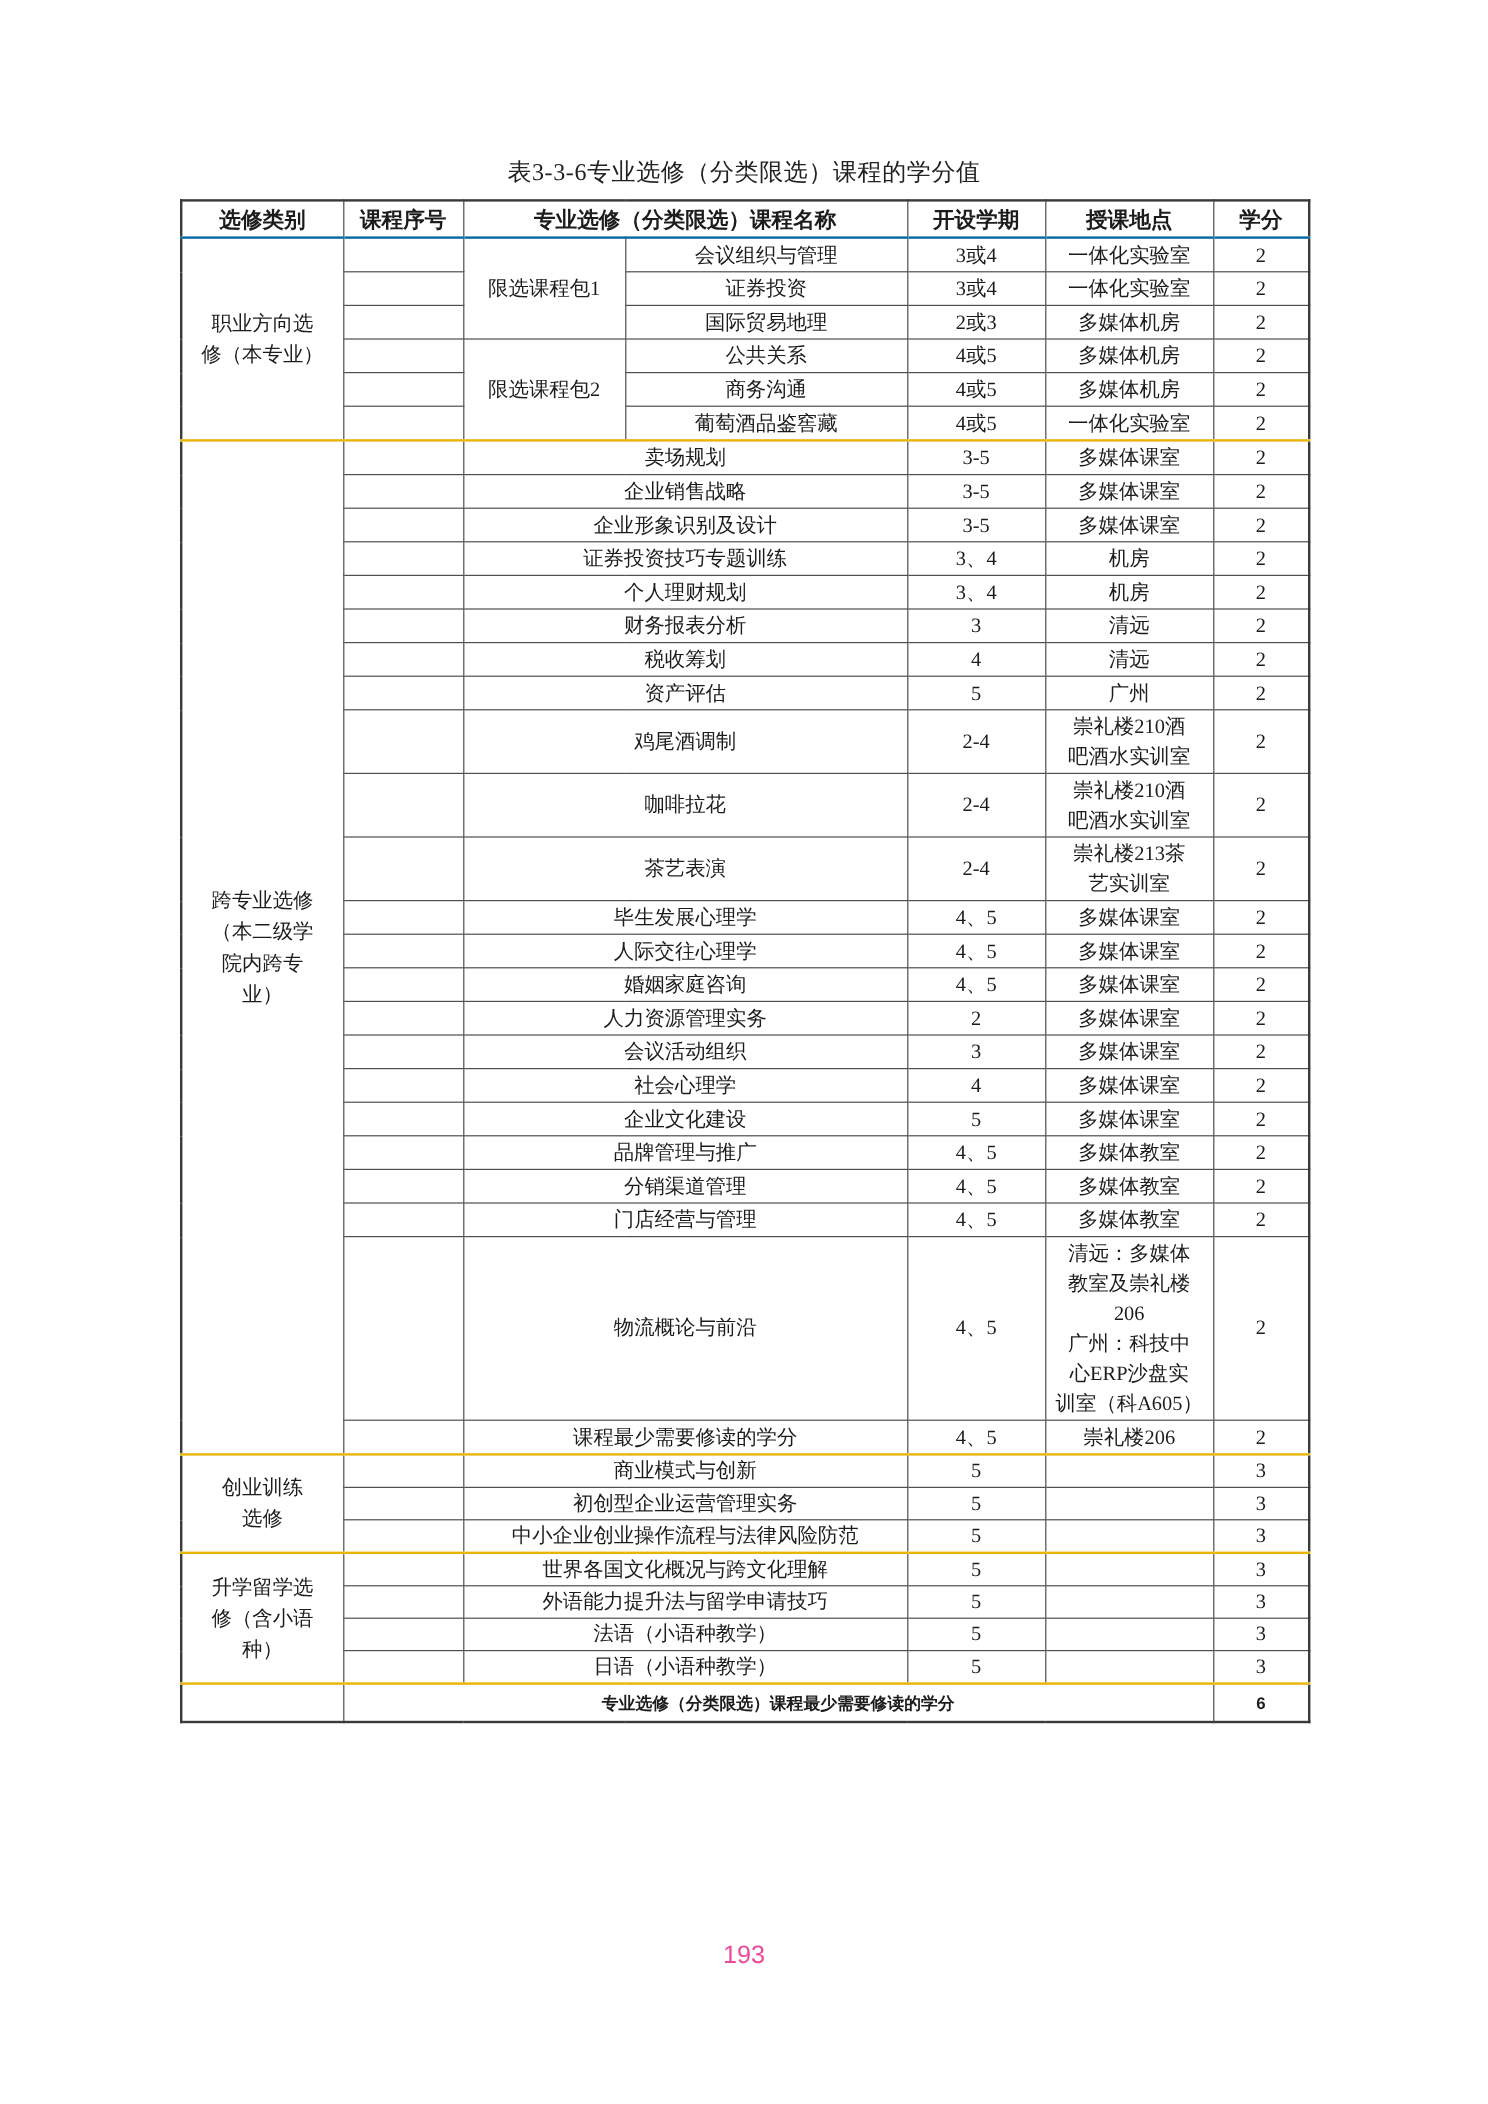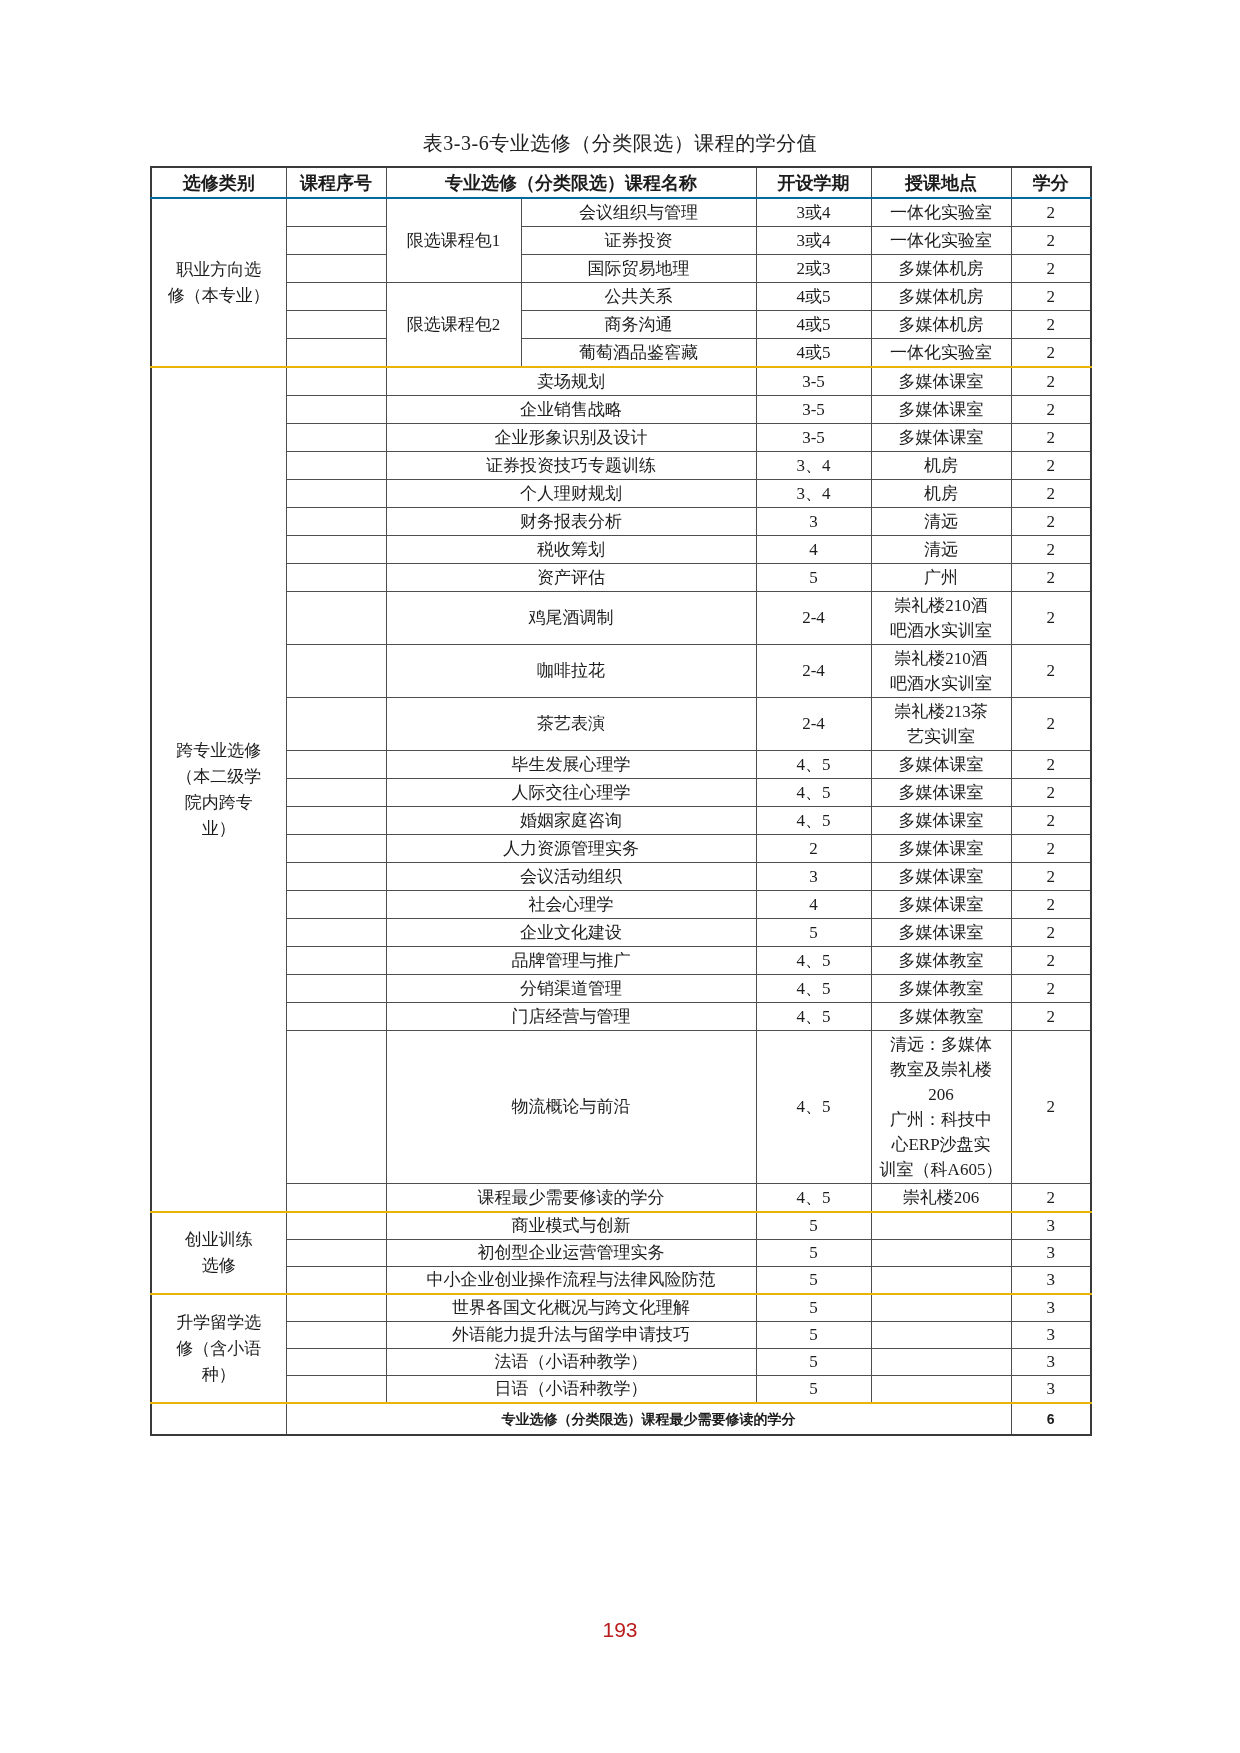--- a/index.html
+++ b/index.html
@@ -54,21 +54,21 @@
     font-size: 24px; line-height: 47px;
     text-align: justify;
     text-indent: 2em;
     color: #1a1a1a;
   }
 
   .page-number {
     position: absolute; top: 1618px; left: 0; width: 1240px;
     text-align: center;
     font-family: "Liberation Sans", "DejaVu Sans", sans-serif;
-    font-size: 21px; color: #b91c1c;
+    font-size: 21px; color: #ec4899;
   }
 </style>
 </head>
 <body>
 
 <div class="page">
 
   <div class="doc-title">表3-3-6专业选修（分类限选）课程的学分值</div>
 
   <table class="credits-table">

